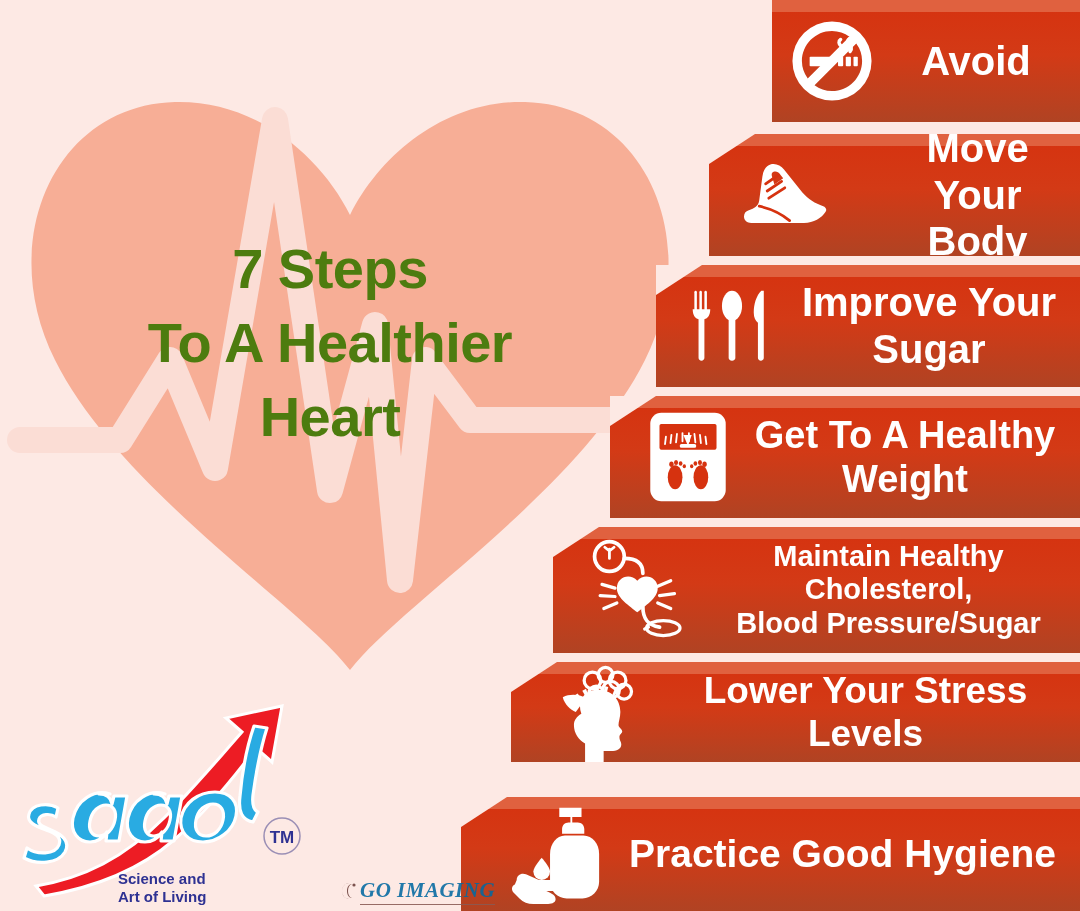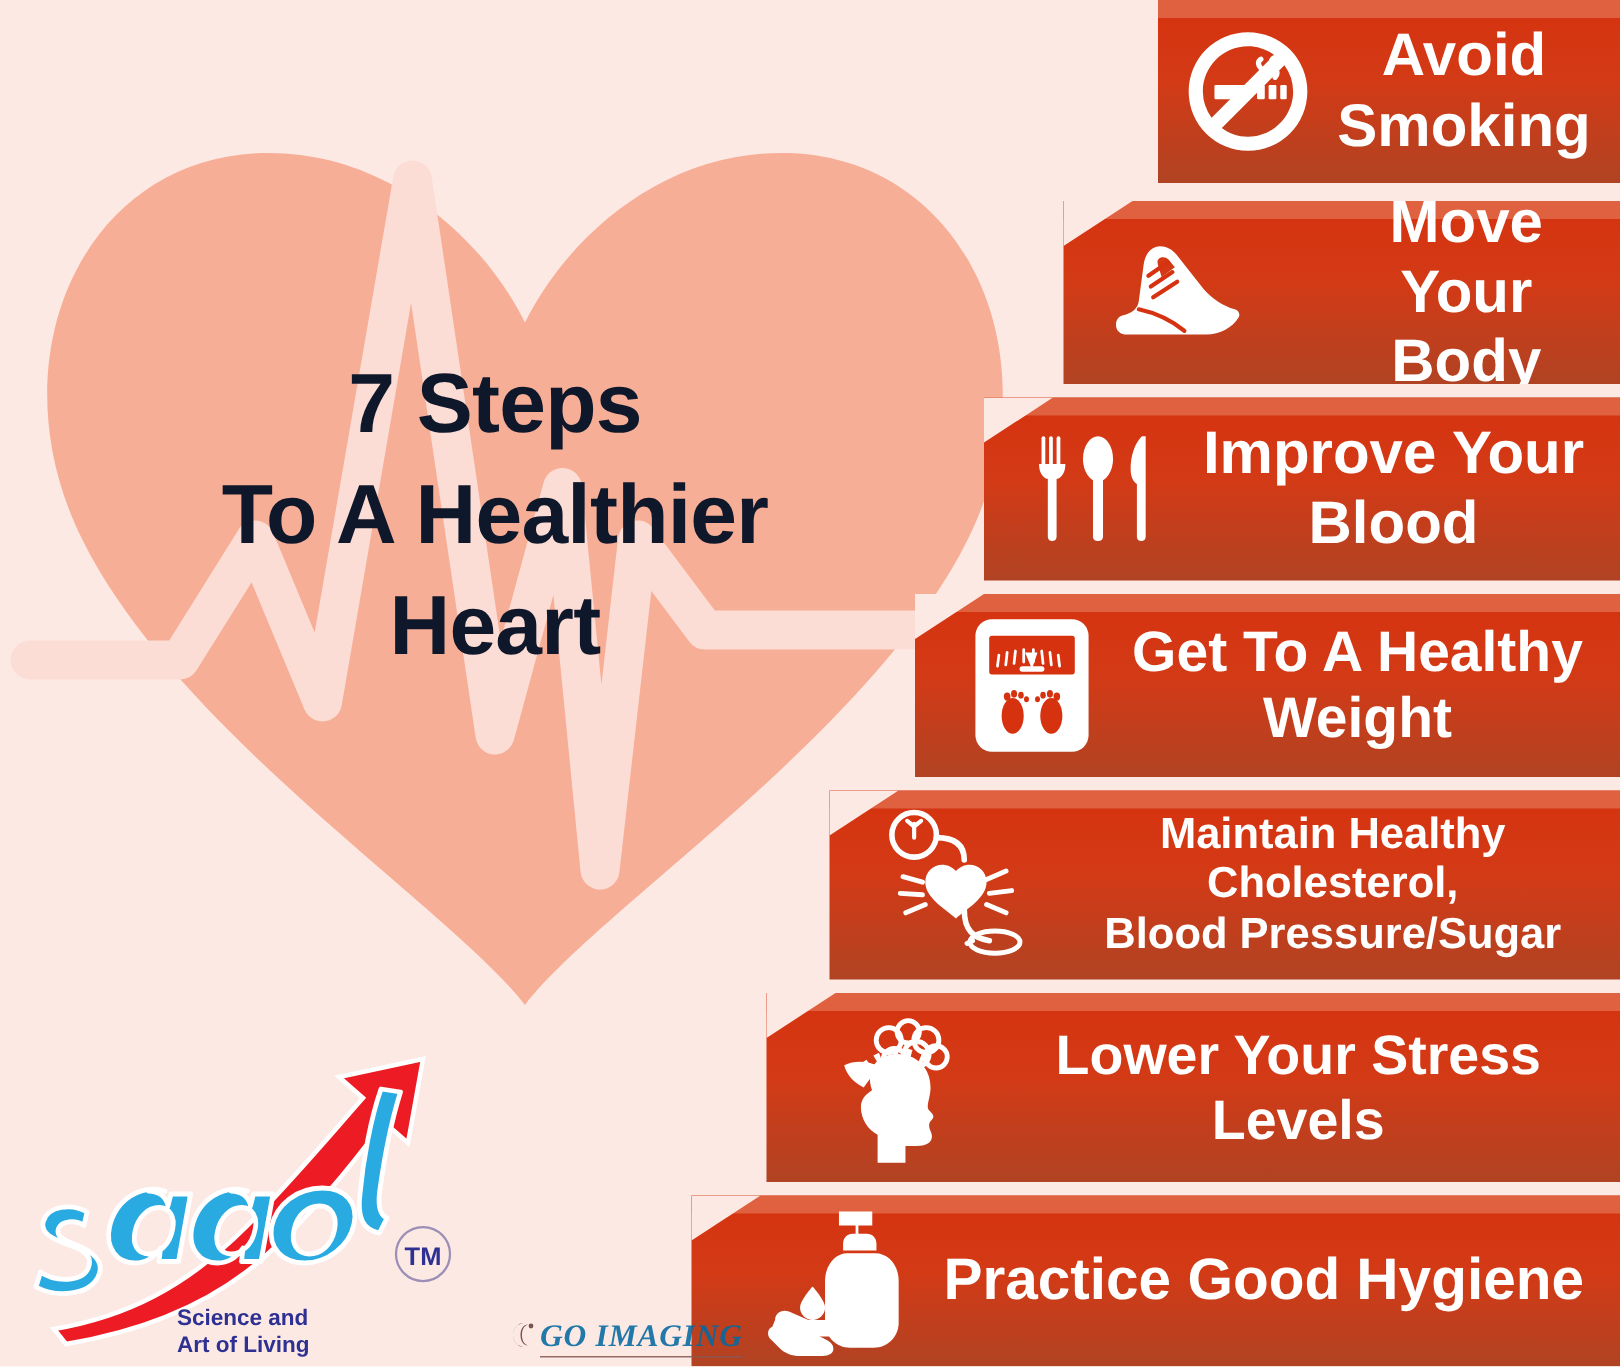--- a/index.html
+++ b/index.html
@@ -28,21 +28,21 @@
   }
   .heart-wrap svg { display: block; }
 
   
   .title-block {
     position: absolute;
     left: 20px;
     top: 232px;
     width: 620px;
     text-align: center;
-    color: #0f172a;
+    color: #4d7c0f;
     font-weight: 700;
     font-size: 56px;
     line-height: 1.32;
     letter-spacing: -0.5px;
   }
   .title-block .tline { display: block; white-space: nowrap; }
 
   
   .stairs {
     position: absolute;
@@ -95,21 +95,21 @@
     padding-right: 8px;
   }
   .step-label .lline { display: block; }
 
   
   #step-1 { top: 0px;   height: 122px; left: 772px; }
   #step-2 { top: 134px; height: 122px; left: 709px; gap: 40px; }
   #step-3 { top: 265px; height: 122px; left: 656px; }
   #step-4 { top: 396px; height: 122px; left: 610px; }
   #step-5 { top: 527px; height: 126px; left: 553px; }
-  #step-6 { top: 662px; height: 126px; left: 511px; }
+  #step-6 { top: 662px; height: 100px; left: 511px; }
   #step-7 { top: 797px; height: 114px; left: 461px; }
 
   #step-1 .step-label { font-size: 40px; }
   #step-2 .step-label { font-size: 40px; }
   #step-3 .step-label { font-size: 40px; }
   #step-4 .step-label { font-size: 38px; }
   #step-5 .step-label { font-size: 29px; line-height: 1.14; }
   #step-6 .step-label { font-size: 37px; }
   #step-7 .step-label { font-size: 39px; text-align: left; padding-left: 10px; }
 
@@ -200,21 +200,20 @@
             <rect x="57" y="45" width="6" height="11" rx="1"></rect>
             <rect x="66" y="45" width="6" height="11" rx="1"></rect>
             <rect x="75" y="45" width="5" height="11" rx="1"></rect>
             <path d="M61 40c3-3 1-6-1-8s-3-5 0-7" fill="none" stroke="#fff" stroke-width="4" stroke-linecap="round"></path>
             <path d="M71 39c3-3 1-6-1-8s-3-5 0-7" fill="none" stroke="#fff" stroke-width="4" stroke-linecap="round"></path>
           </g>
         </svg>
       </div>
       <div class="step-label">
         <span class="lline">Avoid</span>
-        <span class="lline">Smoking</span>
       </div>
     </div>
 
     <div class="step" id="step-2">
       <div class="tread"></div>
       <div class="bevel-tri"></div>
       <div class="step-icon">
         <svg width="96" height="78" viewBox="0 0 120 96" xmlns="http://www.w3.org/2000/svg">
           <g fill="#fff">
             <path d="M38 10c-6 2-9 8-10 15l-4 30c-1 7-6 10-13 12-4 1-6 4-6 8 0 5 4 8 9 8h66c12 0 22-6 27-14 2-3 0-6-3-7-10-3-19-9-26-17L55 16c-4-5-11-8-17-6zm4 9c3-1 6 0 8 3l4 5-11 8-3-10c-1-4 0-5 2-6z"></path>
@@ -244,21 +243,21 @@
 
             <ellipse cx="55" cy="26" rx="12" ry="18"></ellipse>
             <path d="M51 42h8v46c0 2-1.5 3.5-4 3.5S51 90 51 88z"></path>
 
             <path d="M90 8c-6 6-9 16-9 26 0 6 2 10 5 12v42c0 2 1.5 3.5 3.5 3.5S93 90 93 88V8z"></path>
           </g>
         </svg>
       </div>
       <div class="step-label">
         <span class="lline">Improve Your</span>
-        <span class="lline">Blood</span>
+        <span class="lline">Sugar</span>
       </div>
     </div>
 
     <div class="step" id="step-4">
       <div class="tread"></div>
       <div class="bevel-tri"></div>
       <div class="step-icon">
         <svg width="80" height="92" viewBox="0 0 86 100" xmlns="http://www.w3.org/2000/svg">
           <rect x="2" y="2" width="82" height="96" rx="12" fill="#fff"></rect>
           <rect x="12" y="14" width="62" height="28" rx="2" fill="#d6320f"></rect>

